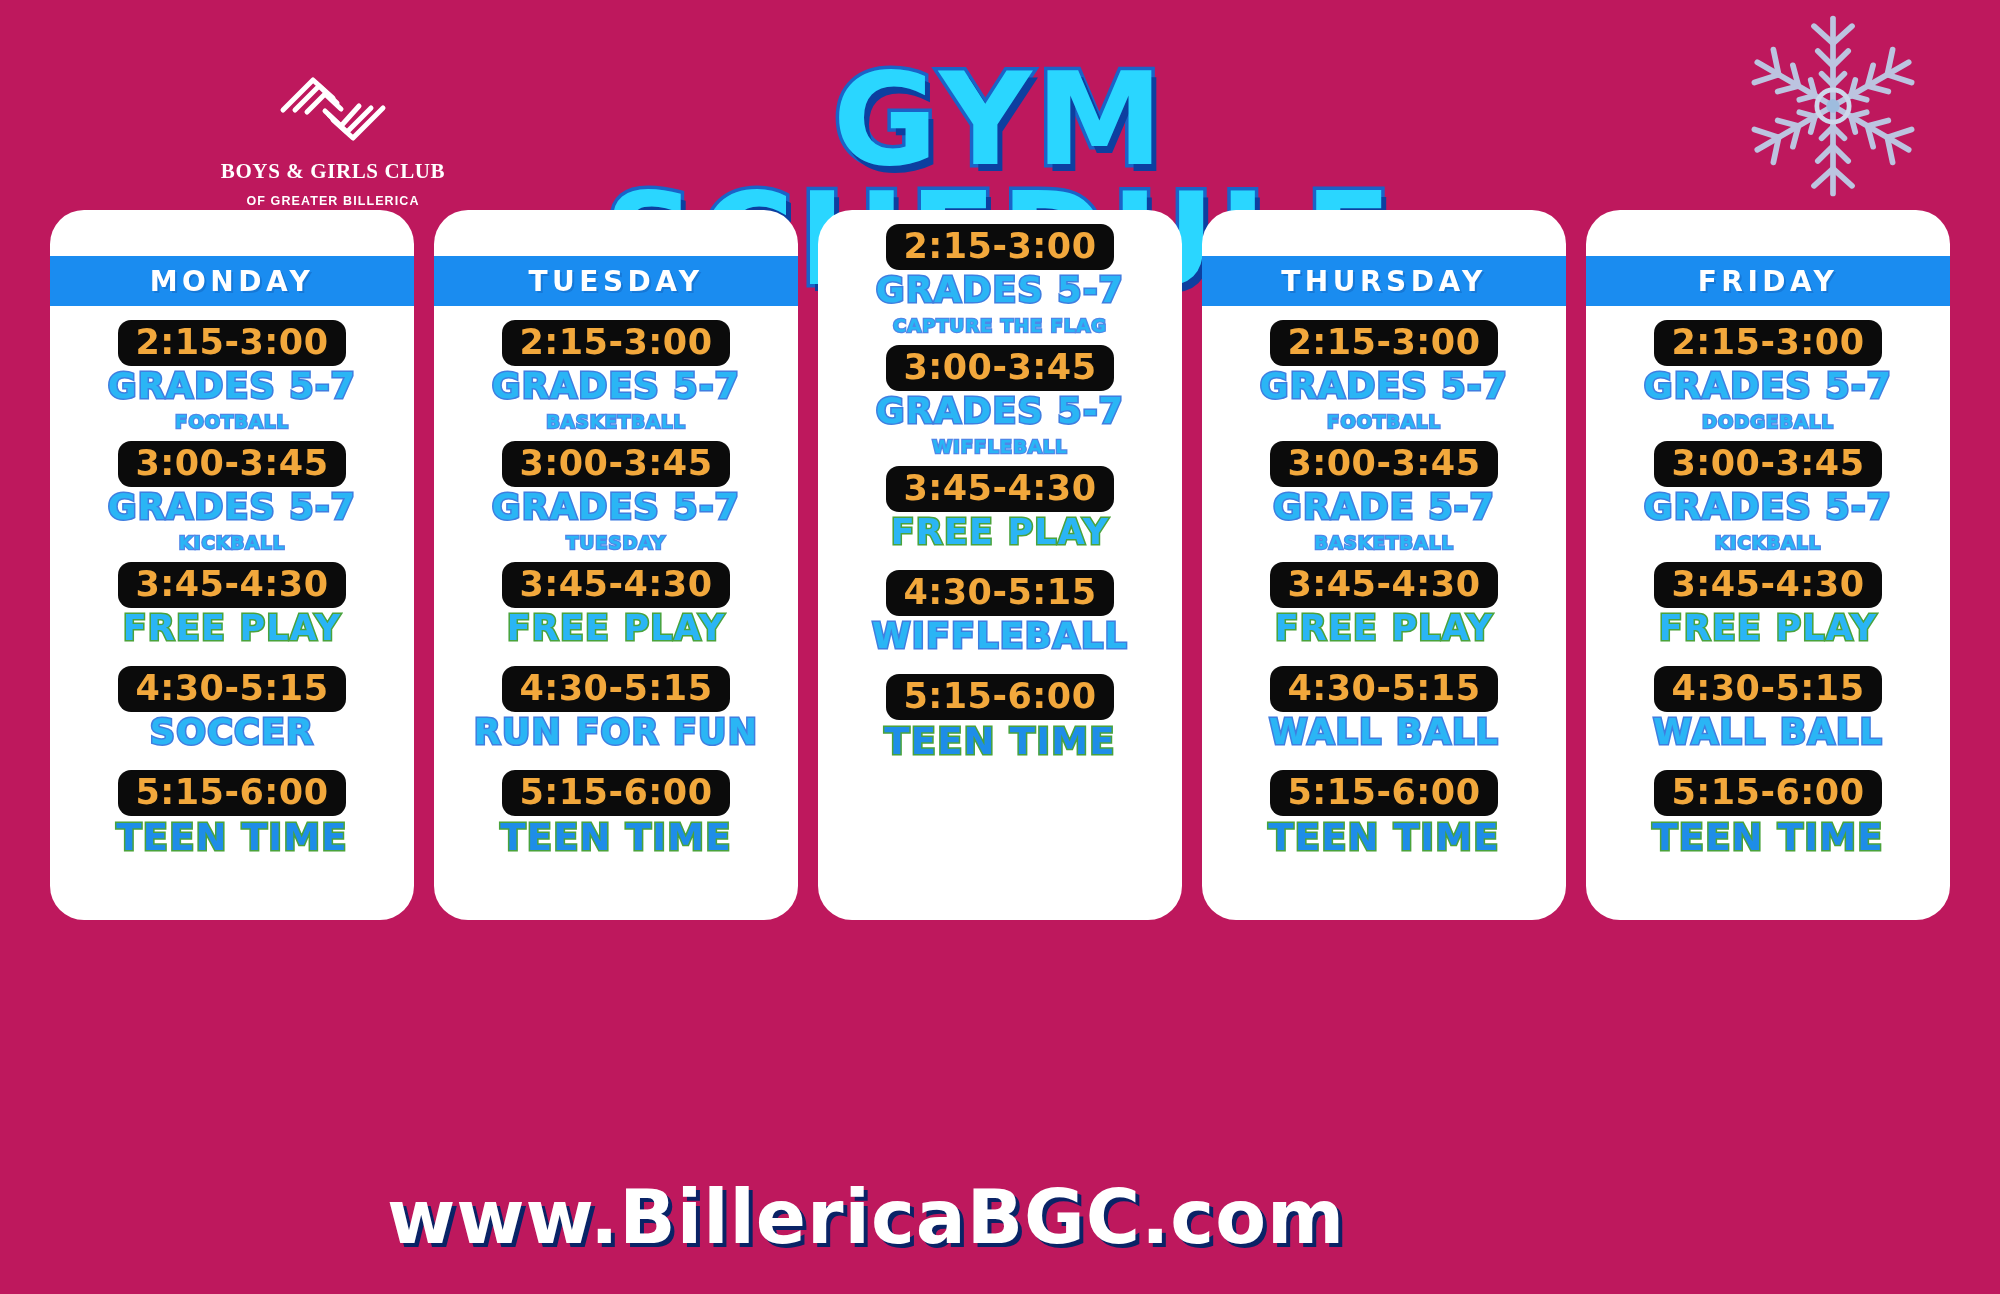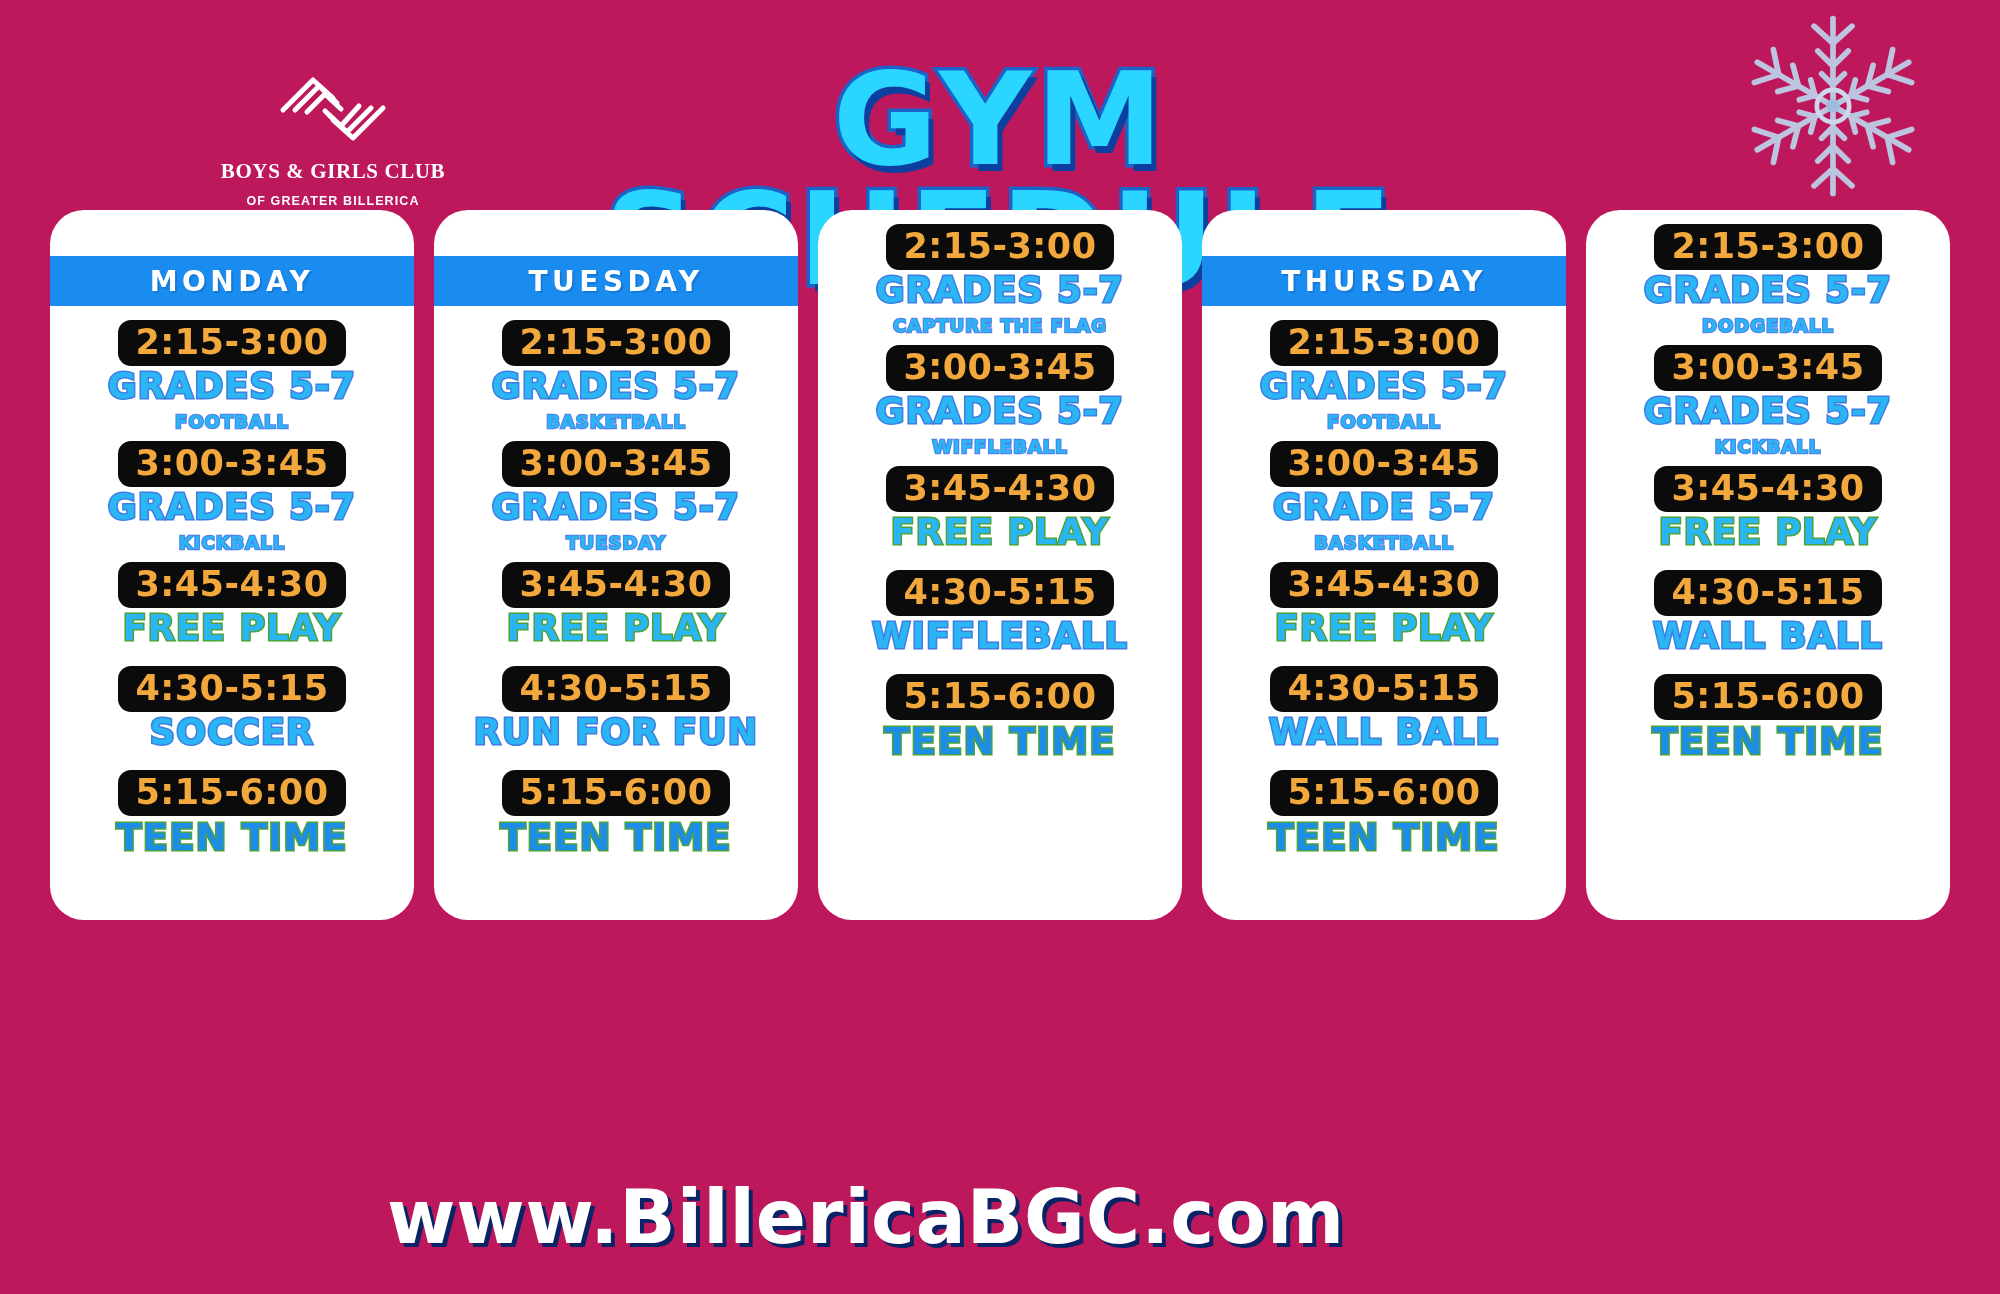--- a/index.html
+++ b/index.html
@@ -365,20 +365,23 @@
           </div>
           <div class="sp-18"></div>
           <div class="slot">
             <div class="time-pill">5:15-6:00</div>
             <div class="act act-teen">TEEN TIME</div>
           </div>
           <div class="sp-18"></div>
         </div>
       </div>
       <div class="day-card">
+        <div class="day-head">
+          <span class="day-name">FRIDAY</span>
+        </div>
         <div class="slots">
           <div class="slot">
             <div class="time-pill">2:15-3:00</div>
             <div class="act act-main">GRADES 5-7</div>
             <div class="act-sub">DODGEBALL</div>
           </div>
           <div class="sp-10"></div>
           <div class="slot">
             <div class="time-pill">3:00-3:45</div>
             <div class="act act-main">GRADES 5-7</div>

